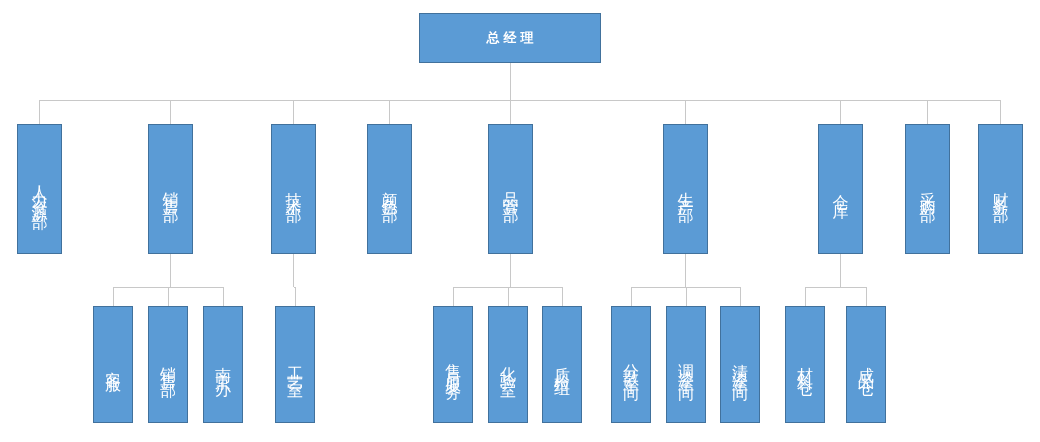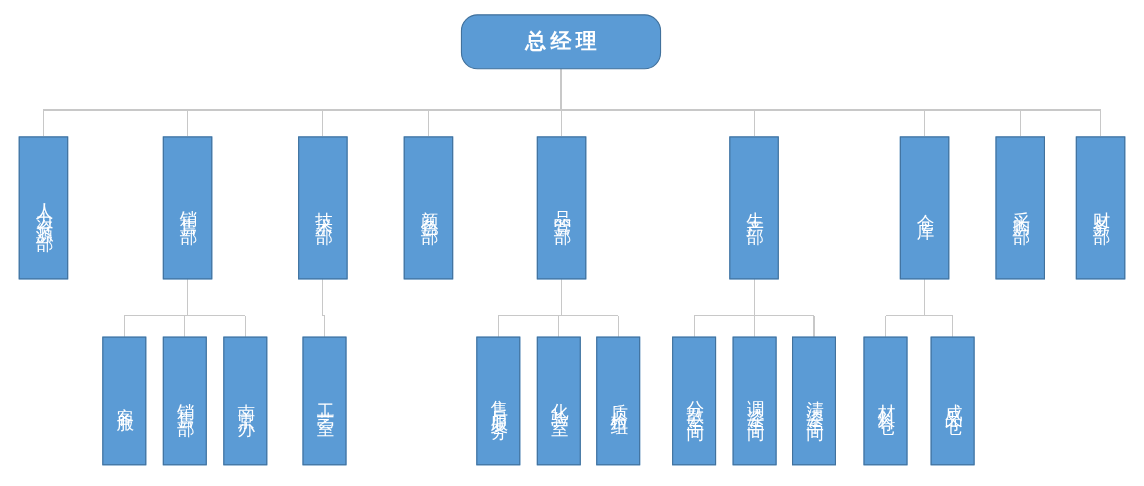--- a/index.html
+++ b/index.html
@@ -26,25 +26,24 @@
     box-sizing: border-box;
     background: var(--box-fill, #5B9BD5);
     border: 1.5px solid var(--box-border, #41719C);
     color: var(--text-color, #ffffff);
     display: flex;
     align-items: center;
     justify-content: center;
     text-align: center;
   }
   .node.h-text {
-    font-size: 19px;
+    font-size: 13px;
     font-weight: bold;
     letter-spacing: 4px;
     padding-left: 4px; 
-    border-radius: 15px;
   }
   .node.v-text .node-label {
     writing-mode: vertical-rl;
     text-orientation: upright;
     font-size: 16px;
     letter-spacing: 7px;
     line-height: 1;
     white-space: nowrap;
   }
 </style>

